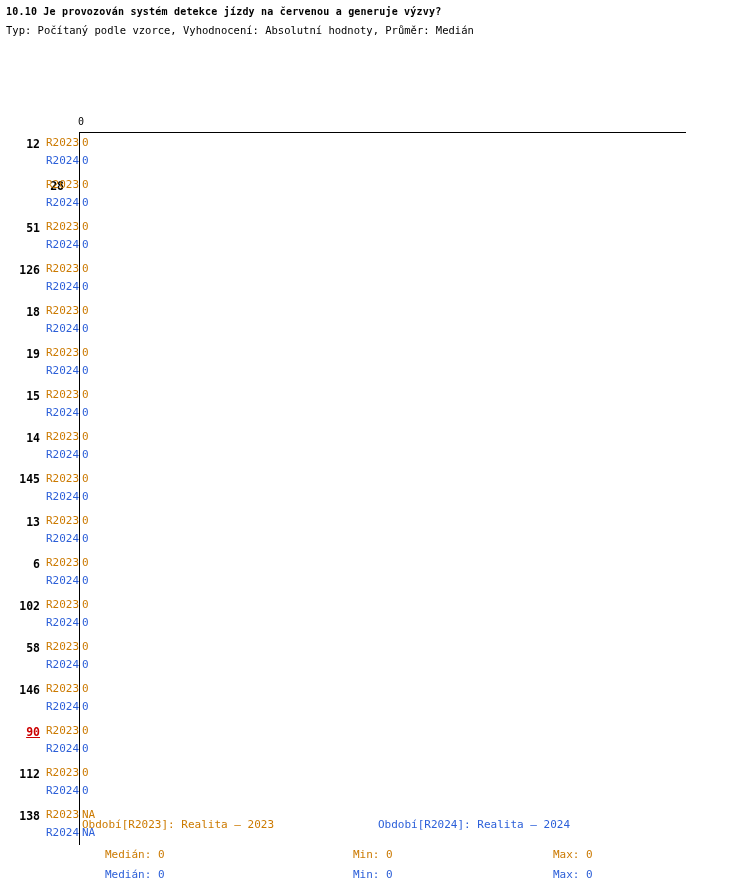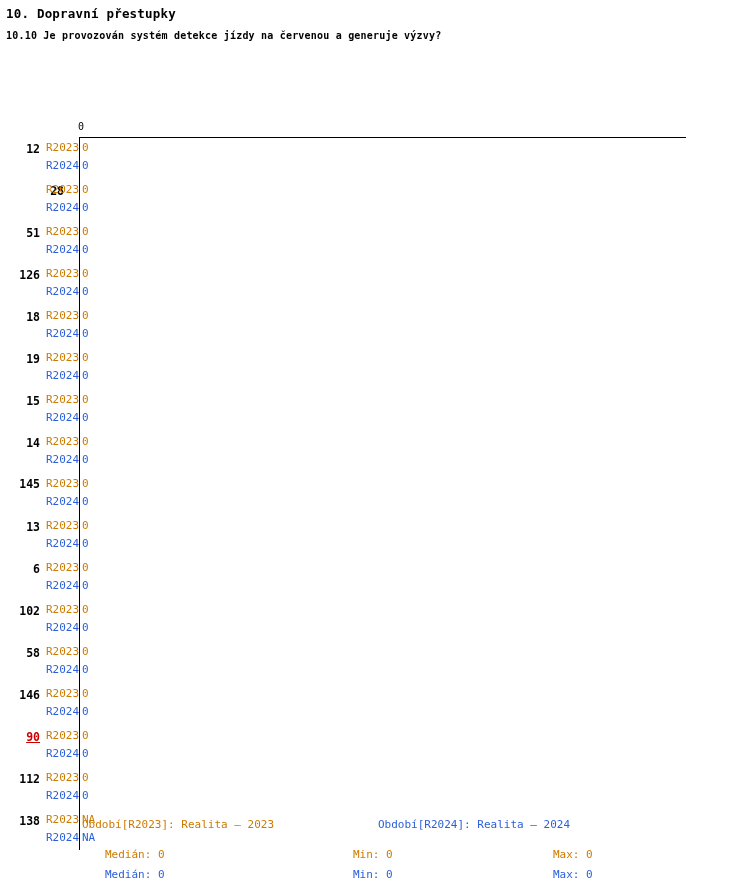--- a/index.html
+++ b/index.html
@@ -140,22 +140,22 @@
   .stats .median { position: absolute; left: 82px; }
   .stats .min { position: absolute; left: 330px; }
   .stats .max { position: absolute; left: 530px; }
   .r2023c { color: #cc7a00; }
   .r2024c { color: #2b5fd9; }
 </style>
 </head>
 <body>
 
 <div class="header">
-  <div class="h-section">10. Dopravní přestupky</div>
   <div class="h-question">10.10  Je provozován systém detekce jízdy na červenou a generuje výzvy?</div>
+  <div class="h-meta">Typ: Počítaný podle vzorce,  Vyhodnocení: Absolutní hodnoty,  Průměr: Medián</div>
 </div>
 
 <div class="plot">
   <div class="axis-label-zero">0</div>
   <div class="axis-top-line"></div>
   <div class="axis-vline"></div>
   <div class="rows" id="rows-container">
       <div class="grp">
         <div class="count" style="top: 5px;">12</div>
         <div class="bar-row" style="top: 4px;">

